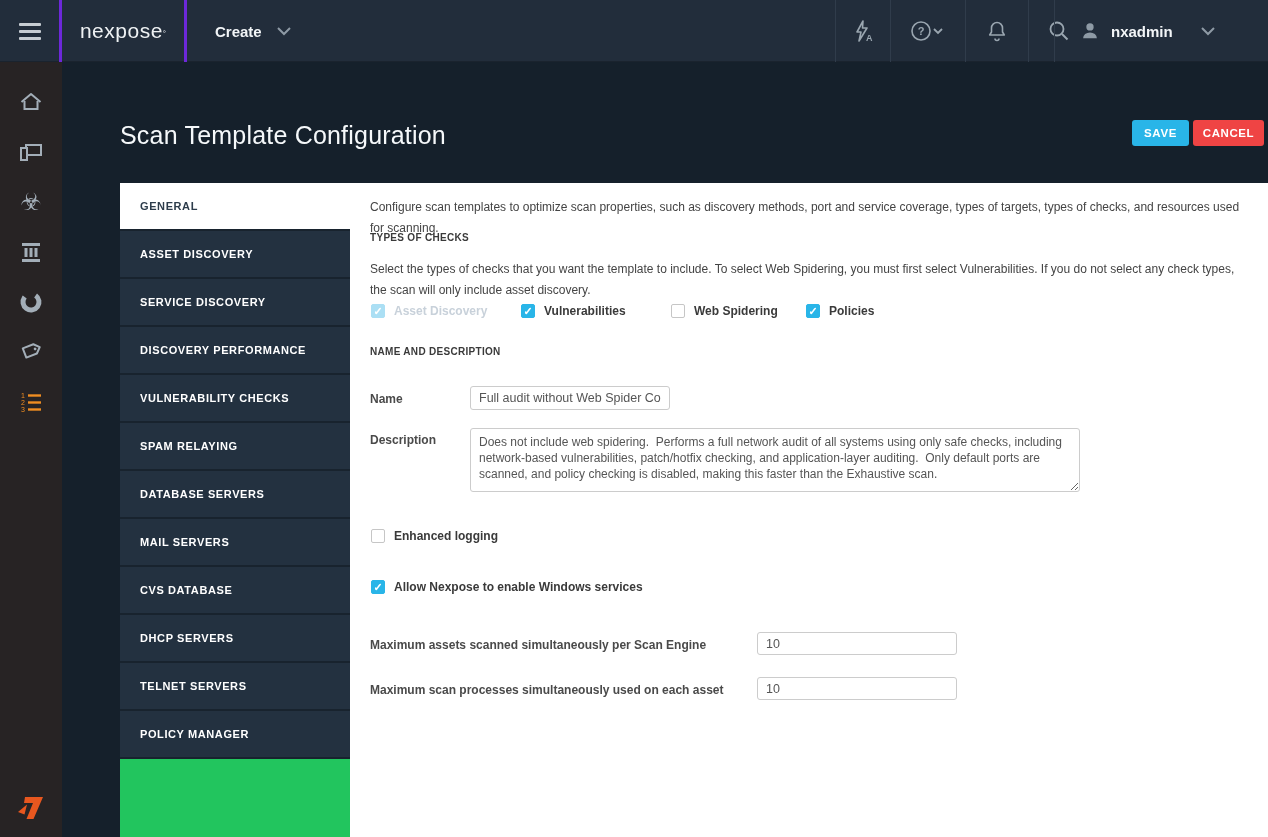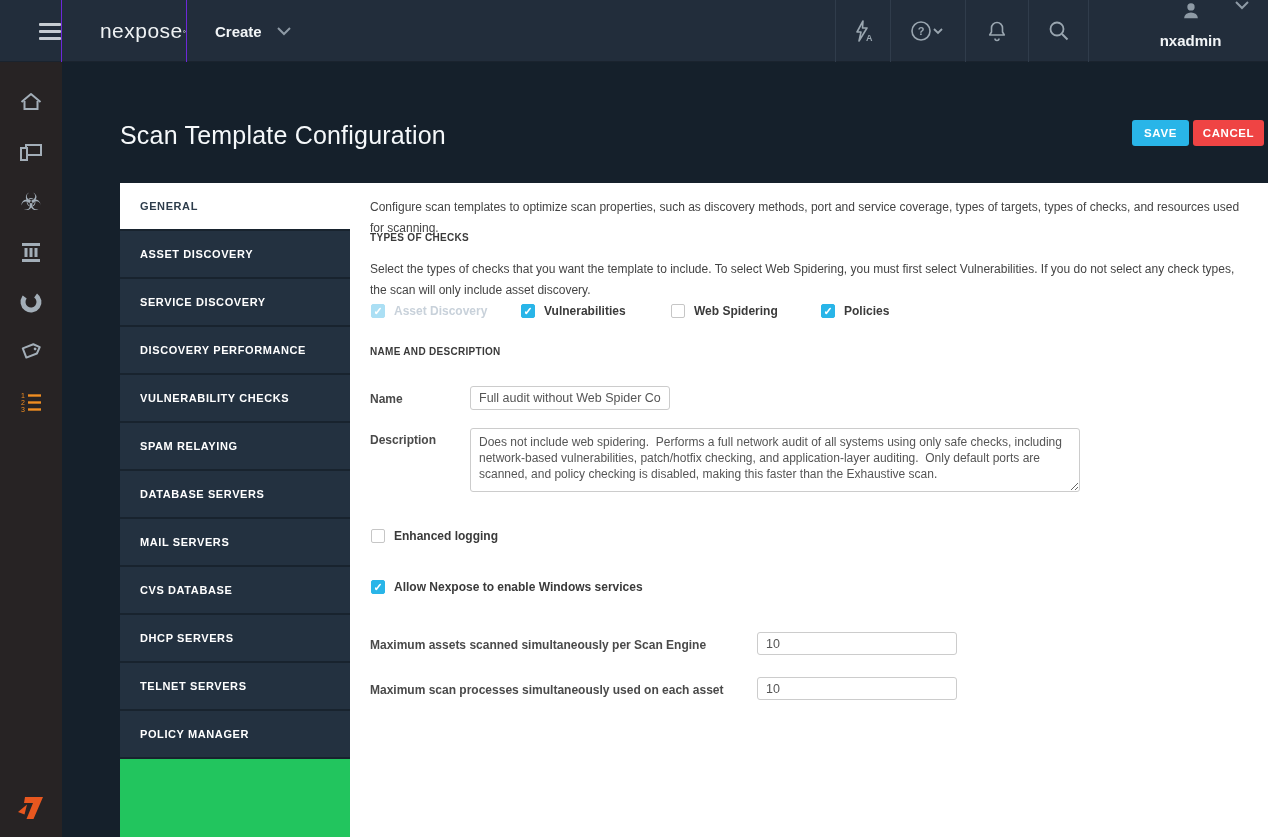--- a/index.html
+++ b/index.html
@@ -5,36 +5,36 @@
   * { margin:0; padding:0; box-sizing:border-box; }
   html,body { width:1268px; height:837px; overflow:hidden;
     font-family:"Liberation Sans", sans-serif; background:#15202b; }
 
   
   .topbar { position:absolute; left:0; top:0; width:1268px; height:62px;
     background:#222d3b; border-bottom:1px solid #1a232e; z-index:5; }
   .tb-cell { position:absolute; top:0; height:62px; display:flex;
     align-items:center; justify-content:center; }
   .tb-divider-l { border-left:1px solid #303c4b; }
-  .tb-divider-r { border-right:1px solid #6d28d9;justify-content:flex-end; }
+  .tb-divider-r { border-right:3px solid #6d28d9; }
   .hamburger { left:0; width:62px; cursor:pointer; }
   .hamburger .bars { display:flex; flex-direction:column; gap:4px; }
   .hamburger .bars span { width:22px; height:3px; background:#c7cdd3; border-radius:1px; }
   .logo-cell { left:62px; width:125px; }
   .logo-text { color:#eef1f3; font-size:21px; font-weight:300; letter-spacing:.5px; }
   .logo-sup { font-size:8px; vertical-align:top; position:relative; top:2px; color:#eef1f3; }
   .create-cell { left:187px; width:110px; justify-content:flex-start; padding-left:28px;
     gap:14px; cursor:pointer; }
   .create-label { color:#f2f5f7; font-size:15px; font-weight:600; }
   .icon { display:inline-flex; align-items:center; justify-content:center; }
   .cell-lightning { left:835px; width:55px; }
   .cell-help  { left:890px; width:75px; }
   .cell-bell  { left:965px; width:63px; }
   .cell-search{ left:1028px; width:60px; }
-  .cell-user  { left:1088px; width:180px; justify-content:flex-start; padding-left:24px; gap:10px;flex-direction:column; }
+  .cell-user  { left:1054px; width:180px; justify-content:flex-start; padding-left:24px; gap:10px; }
   .tb-icon svg { display:block; }
   .username { color:#f2f5f7; font-size:15px; font-weight:600; }
   .user-chevron { position:absolute; right:18px; }
 
   
   .sidebar { position:absolute; left:0; top:62px; width:62px; height:775px;
     background:#272324; z-index:4; }
   .sb-item { position:absolute; left:0; width:62px; height:44px; display:flex;
     align-items:center; justify-content:center; cursor:pointer; }
   .rapid7 { position:absolute; left:16px; bottom:14px; width:32px; height:32px; cursor:pointer; }
@@ -252,21 +252,21 @@
       <span class="cb-label muted">Asset Discovery</span>
     </div>
     <div class="cb-row-item" style="left:171px; top:121px;">
       <span class="cb checked"></span>
       <span class="cb-label">Vulnerabilities</span>
     </div>
     <div class="cb-row-item" style="left:321px; top:121px;">
       <span class="cb"></span>
       <span class="cb-label">Web Spidering</span>
     </div>
-    <div class="cb-row-item" style="left:471px; top:121px;">
+    <div class="cb-row-item" style="left:456px; top:121px;">
       <span class="cb checked"></span>
       <span class="cb-label">Policies</span>
     </div>
 
     <div class="sect-heading" style="top:163px;">NAME AND DESCRIPTION</div>
 
     <div class="field-label" style="top:209px;">Name</div>
     <input class="txt-input" style="left: 120px; top: 203px; width: 200px;" value="Full audit without Web Spider Copy">
 
     <div class="field-label" style="top:250px;">Description</div>

